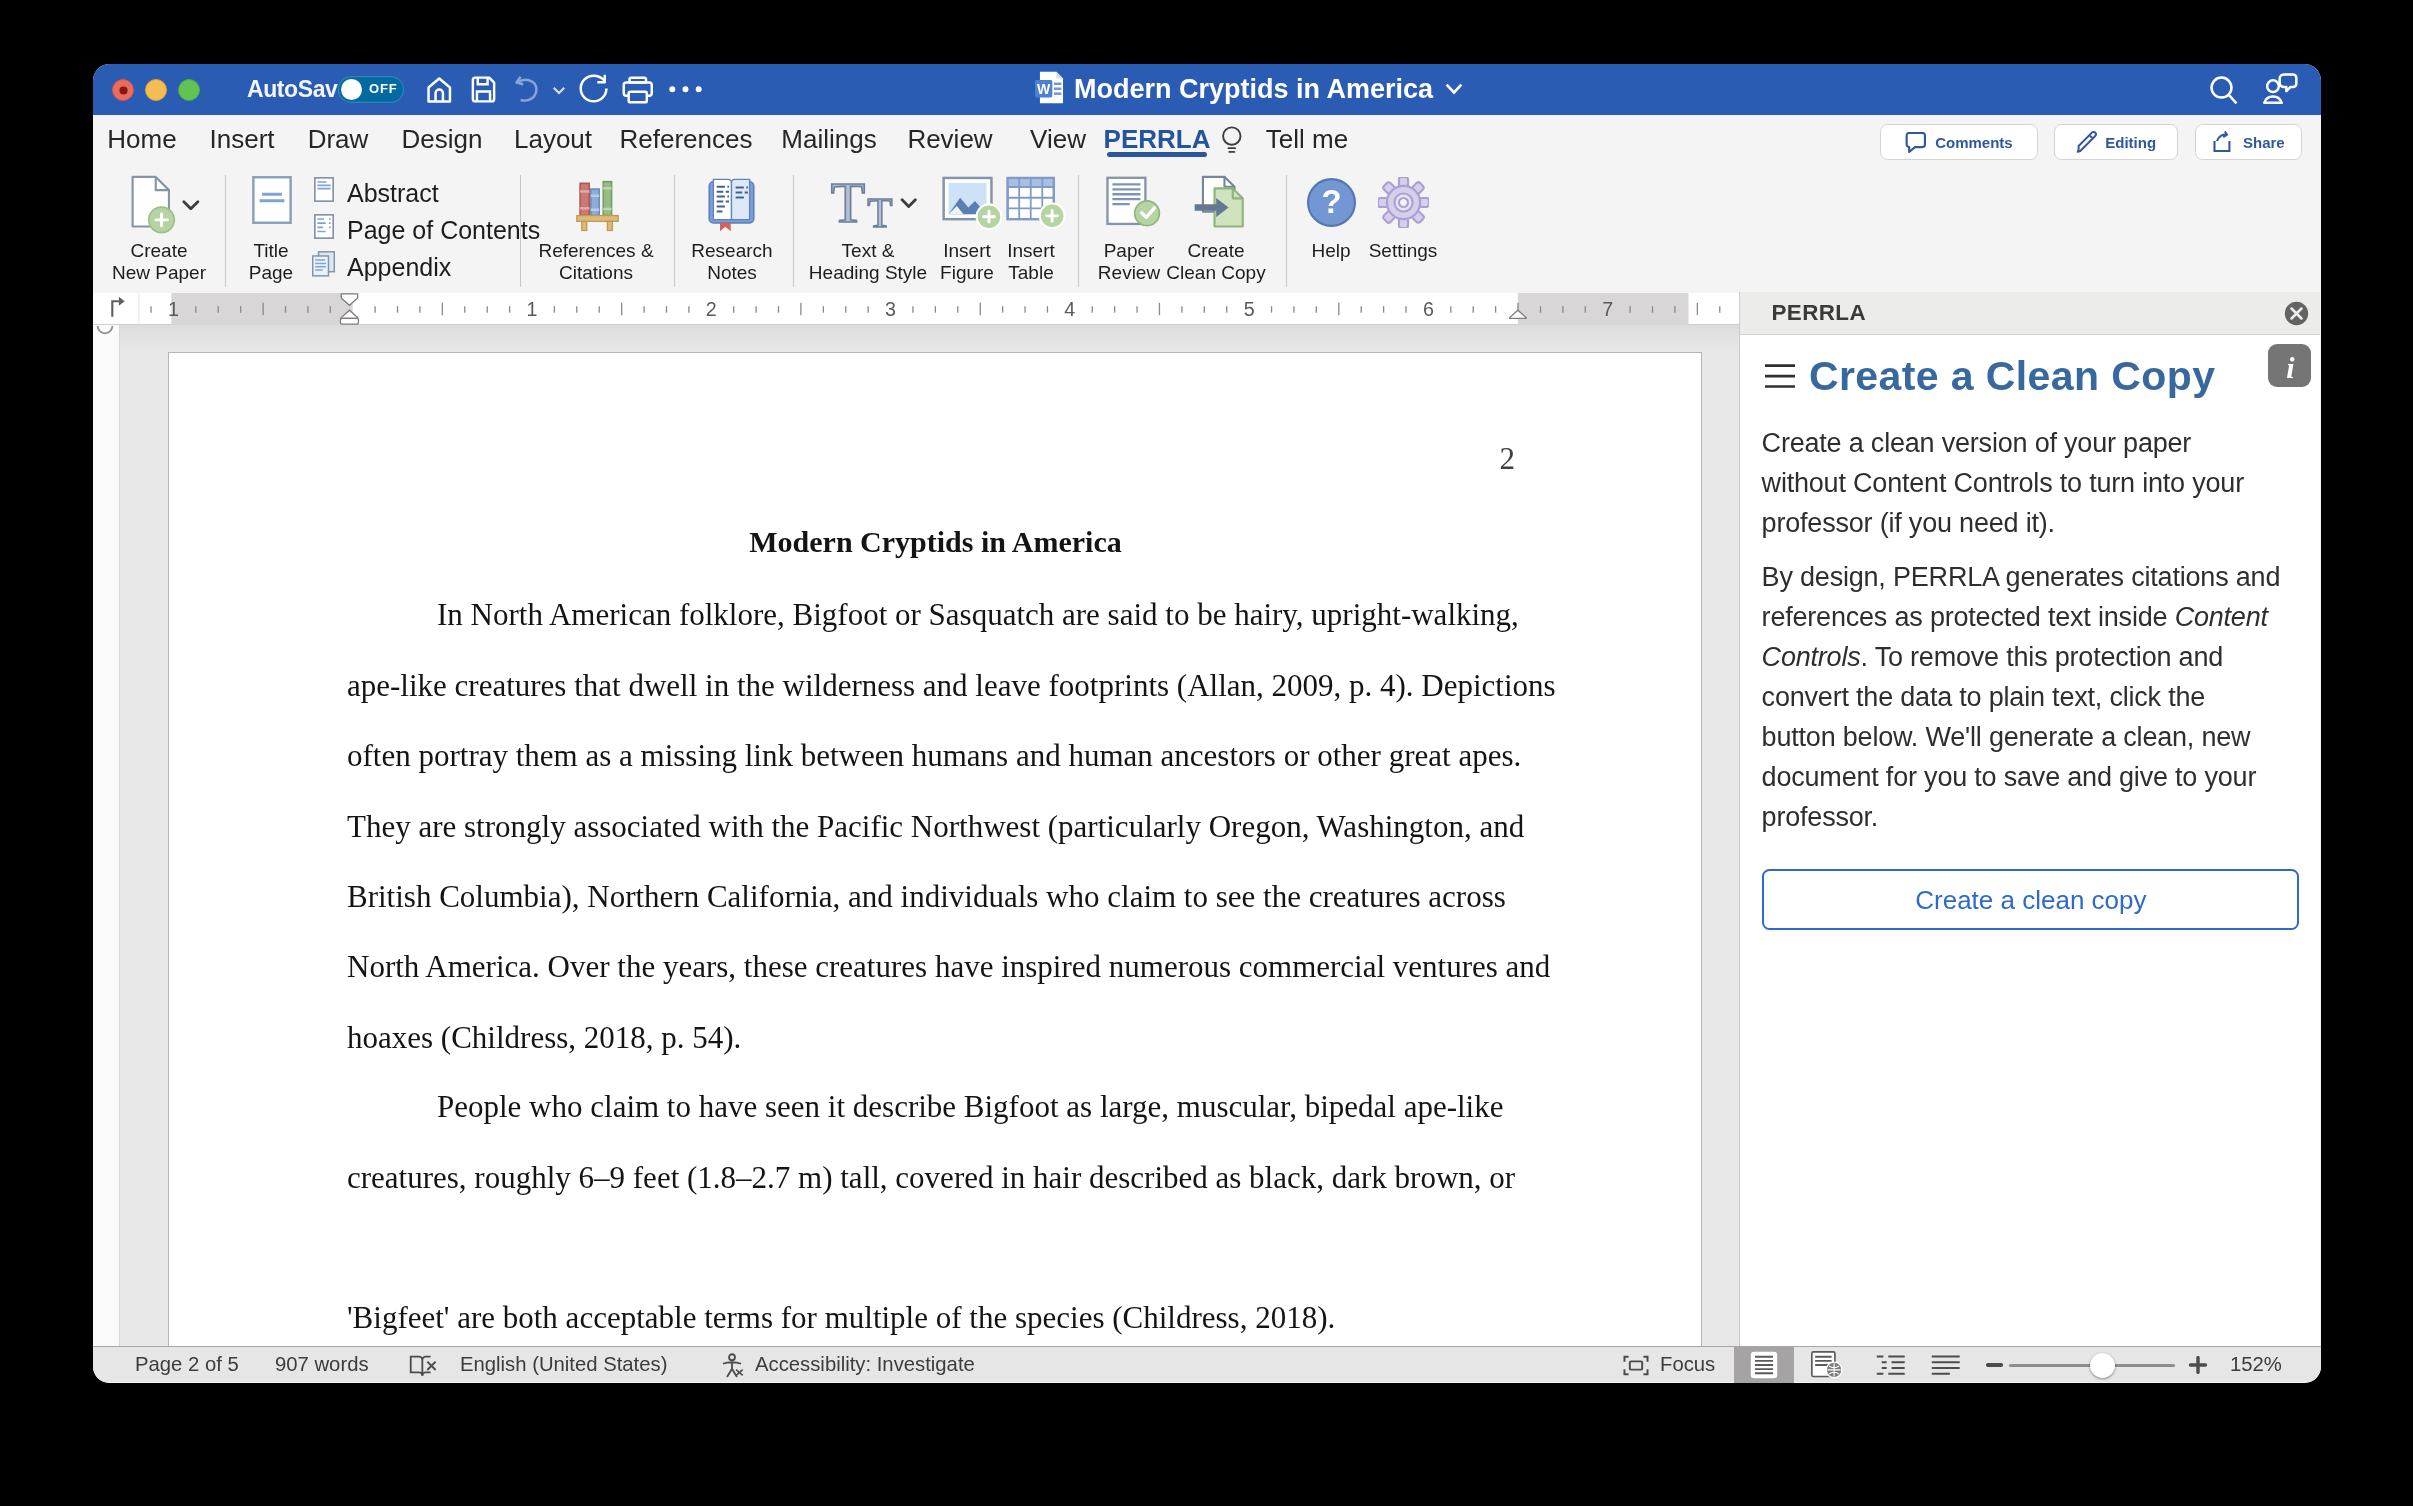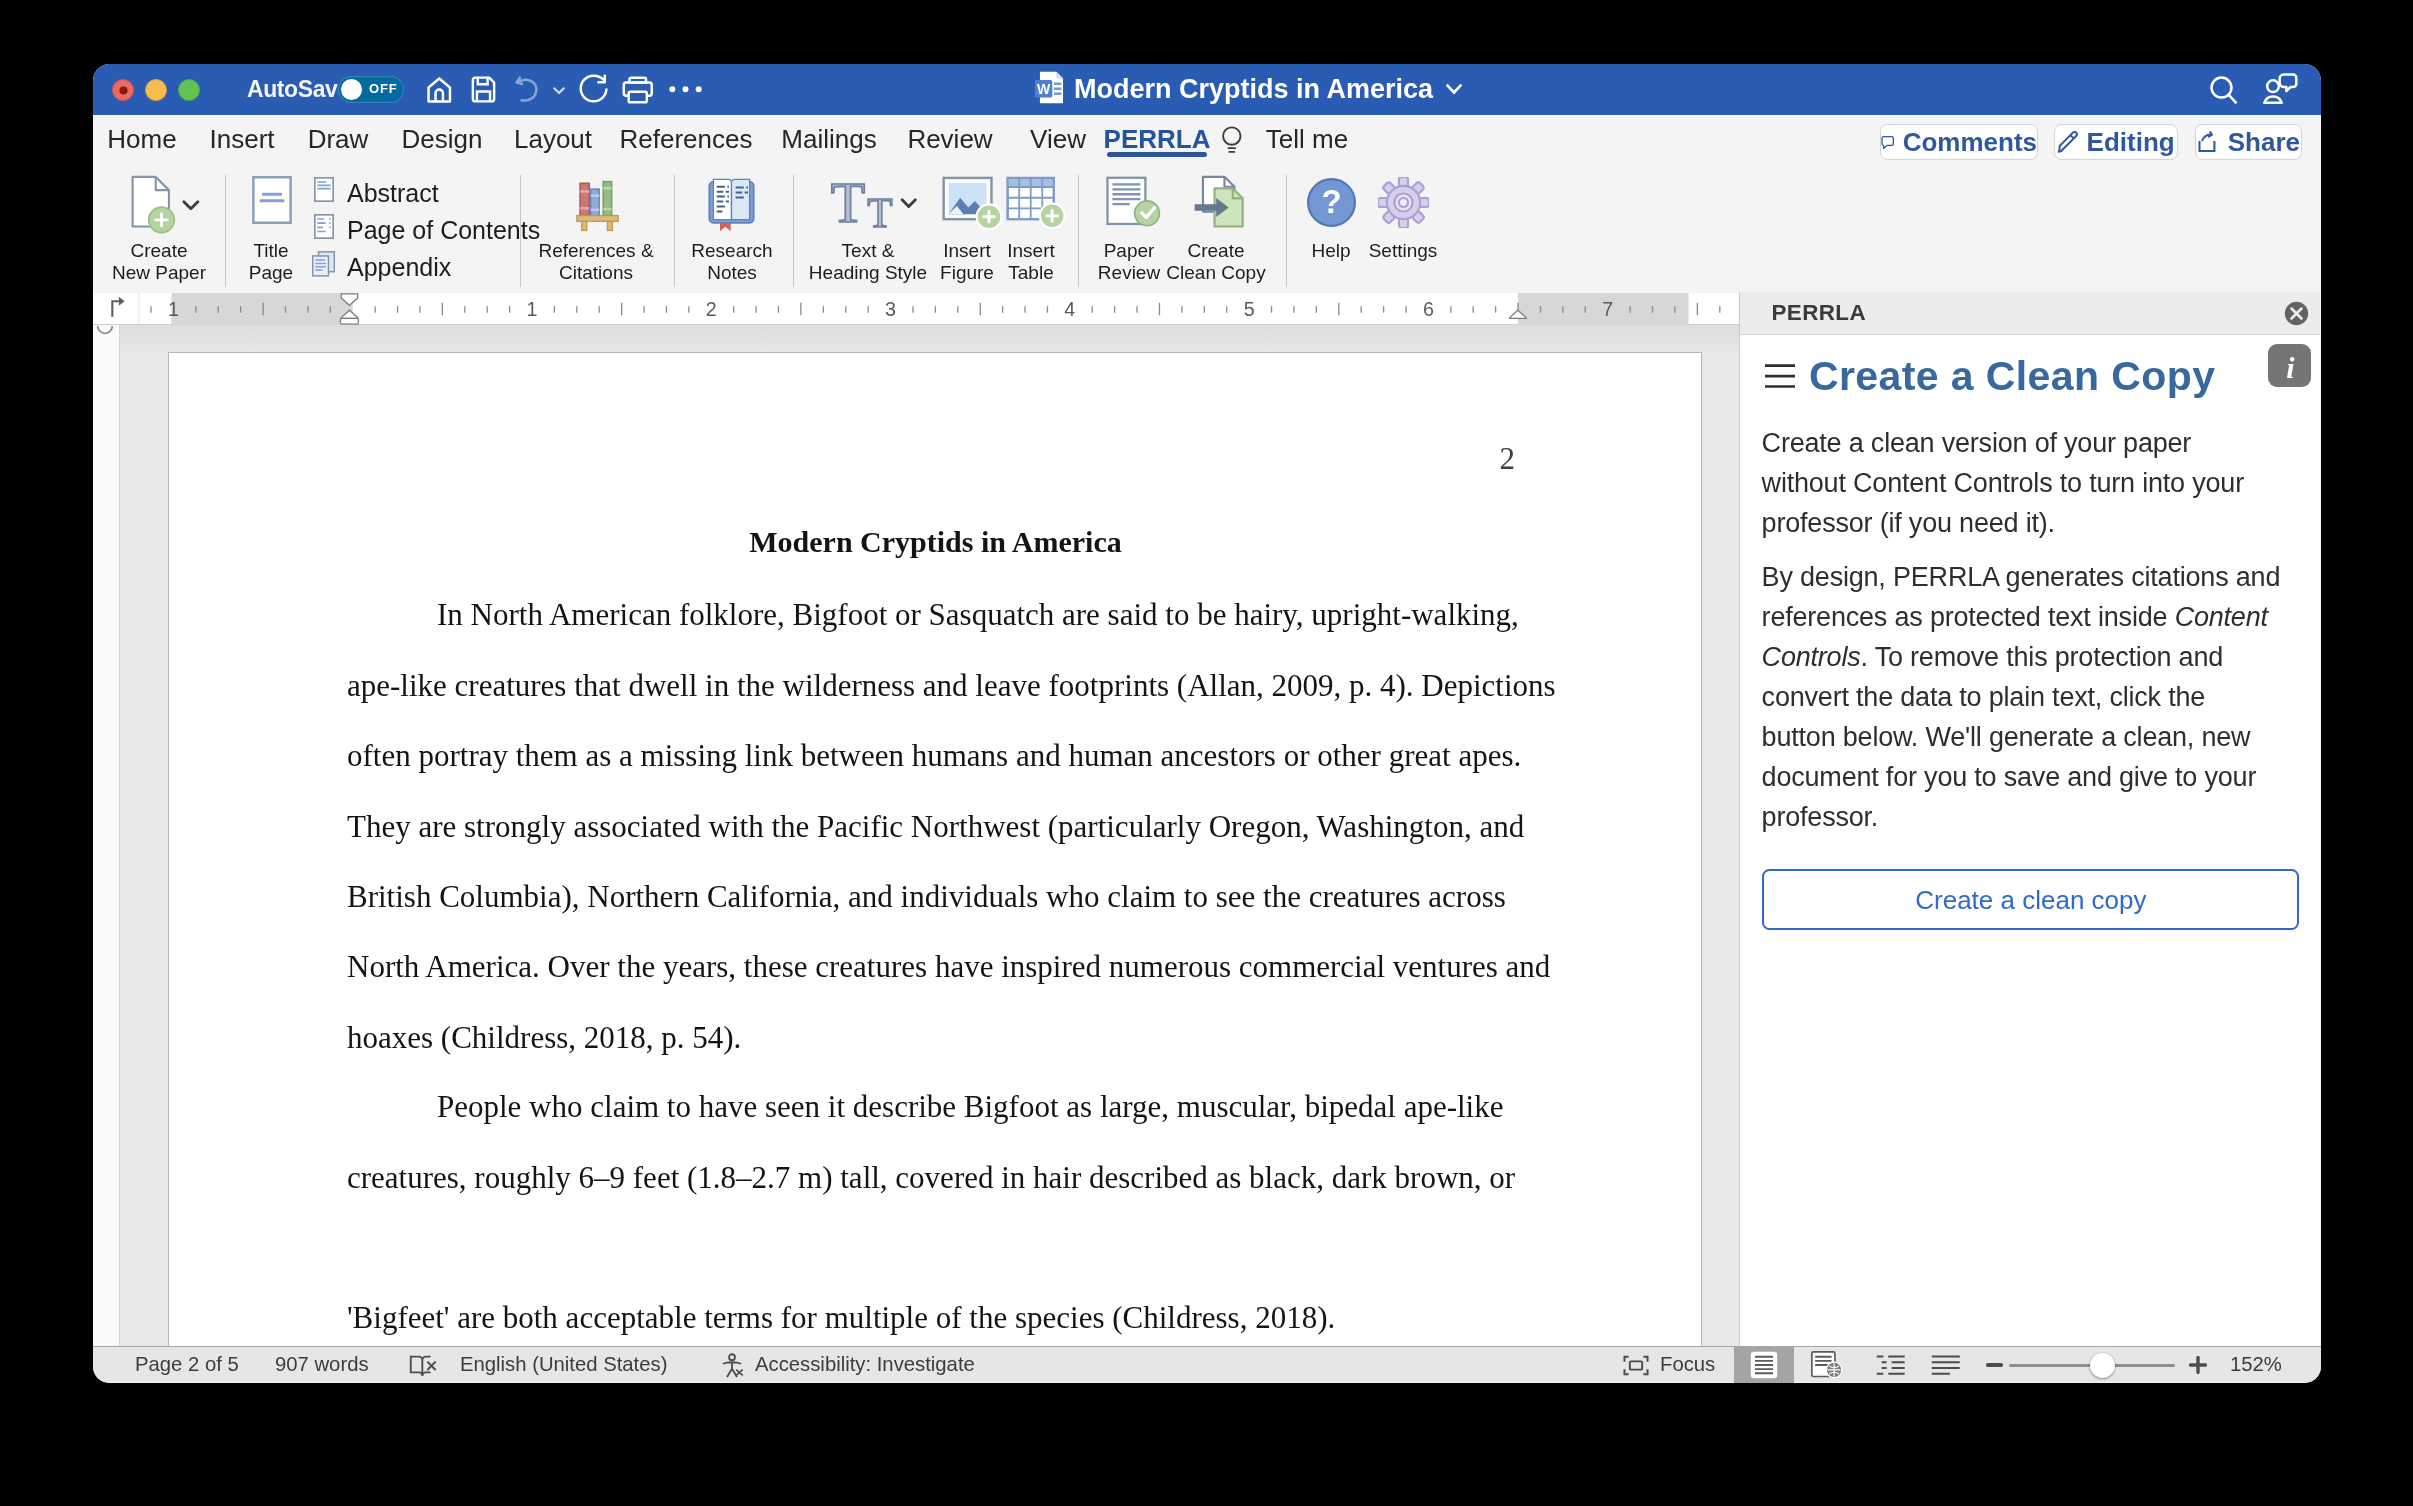--- a/index.html
+++ b/index.html
@@ -8,21 +8,21 @@
   .abs{position:absolute;}
   
   #titlebar{position:absolute;left:0;top:0;width:100%;height:51px;background:#2a5cb4;}
   .tl{position:absolute;top:15px;width:22.4px;height:22.4px;border-radius:50%;}
   #tbtitle{position:absolute;top:0;left:941px;height:51px;line-height:51px;color:#fff;font-size:27px;font-weight:700;white-space:nowrap;}
   
   #tabrow{position:absolute;left:0;top:51px;width:100%;height:51px;background:#f5f4f4;}
   .tab{position:absolute;top:0;height:51px;line-height:48px;transform:translateX(-50%);font-size:26px;color:#262626;white-space:nowrap;}
   .tab.sel{color:#24549c;font-weight:700;}
   #perrla-underline{position:absolute;left:1014px;top:37px;width:100px;height:5px;background:#2b579a;border-radius:2.5px;}
-  .hbtn{position:absolute;top:9px;height:36px;border:1.7px solid #d5d3d1;border-radius:7.5px;background:#fff;color:#31589e;font-weight:700;font-size:26px;display:flex;align-items:center;justify-content:center;gap:8.3px;}
+  .hbtn{position:absolute;top:9px;height:36px;border:1.7px solid #d5d3d1;border-radius:7.5px;background:#fff;color:#31589e;font-weight:700;font-size:15px;display:flex;align-items:center;justify-content:center;gap:8.3px;}
   
   #ribbon{position:absolute;left:0;top:103px;width:100%;height:126px;background:#f5f4f4;}
   .vsep{position:absolute;top:8.3px;width:0.8px;height:112px;background:#c9c7c5;}
   .rlabel{position:absolute;transform:translateX(-50%);text-align:center;font-size:19px;line-height:21.6px;color:#1d1d1d;white-space:nowrap;top:73px;}
   .slabel{position:absolute;font-size:25px;color:#1d1d1d;white-space:nowrap;}
   
   #rulerrow{position:absolute;left:0;top:229px;width:1646px;height:32px;background:#fff;border-bottom:0.8px solid #d0cece;}
   
   #content{position:absolute;left:0;top:261px;width:1646px;height:1021px;background:linear-gradient(#dedddd,#e9e8e8 29px);}
   #leftstrip{position:absolute;left:0;top:0;width:26.5px;height:1021px;background:#fafafa;border-right:0.8px solid #d8d6d4;}

